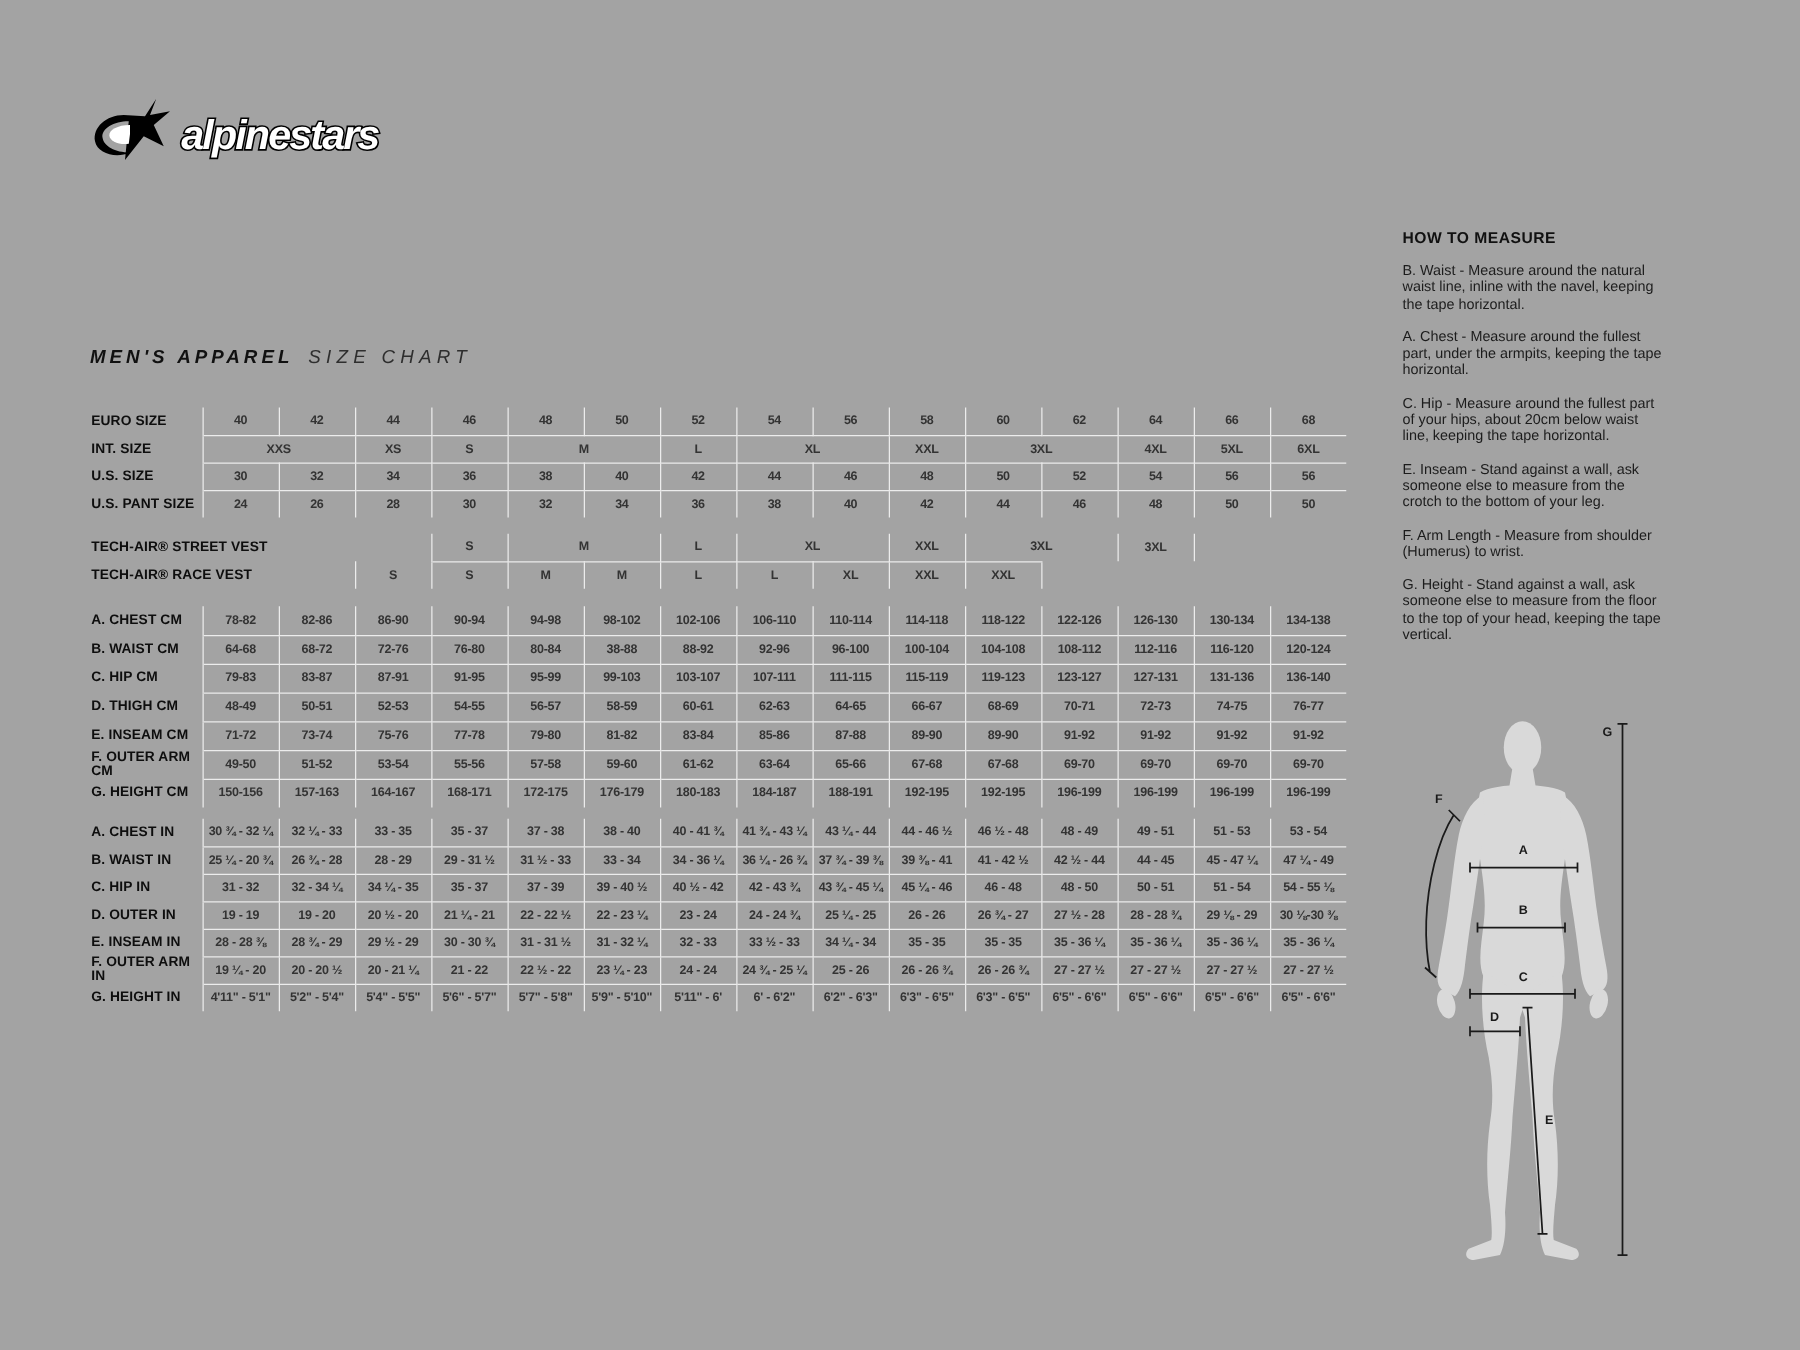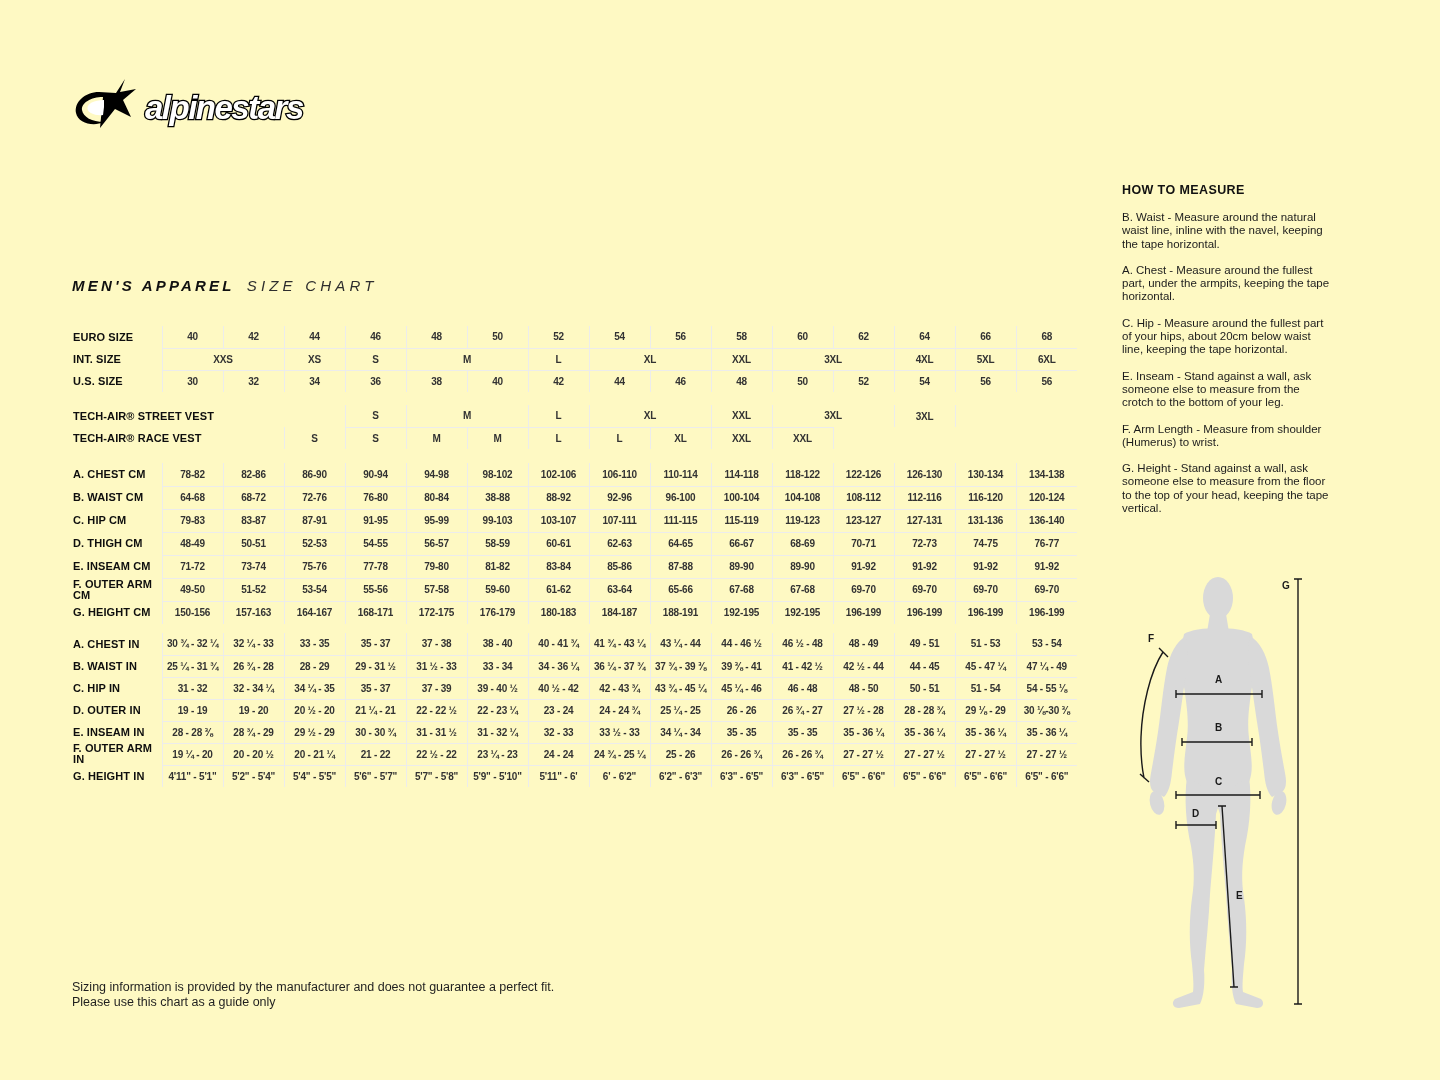--- a/index.html
+++ b/index.html
@@ -1,16 +1,16 @@
 <!DOCTYPE html>
 <html><head>
 <meta charset="utf-8">
 <style>
   html,body{margin:0;padding:0;background:#ffffff;}
-  .page{position:relative;width:1440px;height:1080px;background:#fef9c3;overflow:hidden;
+  .page{position:relative;width:1440px;height:1080px;background:#a3a3a3;overflow:hidden;
         font-family:"Liberation Sans",sans-serif;color:#1a1a1a;}
 
   
   .logo{position:absolute;left:73px;top:76px;}
 
   
   .title{position:absolute;left:72px;top:277px;white-space:nowrap;}
   .title .t1{font-size:15px;font-weight:700;font-style:italic;letter-spacing:3.2px;color:#111;}
   .title .t2{font-size:15px;font-weight:400;font-style:italic;letter-spacing:4.2px;color:#2e2e2e;margin-left:12px;}
 
@@ -122,20 +122,38 @@
           <td colspan="1">42</td>
           <td colspan="1">44</td>
           <td colspan="1">46</td>
           <td colspan="1">48</td>
           <td colspan="1">50</td>
           <td colspan="1">52</td>
           <td colspan="1">54</td>
           <td colspan="1">56</td>
           <td colspan="1">56</td>
         </tr>
+        <tr style="height: 22px;">
+          <th colspan="1">U.S. PANT SIZE</th>
+          <td colspan="1">24</td>
+          <td colspan="1">26</td>
+          <td colspan="1">28</td>
+          <td colspan="1">30</td>
+          <td colspan="1">32</td>
+          <td colspan="1">34</td>
+          <td colspan="1">36</td>
+          <td colspan="1">38</td>
+          <td colspan="1">40</td>
+          <td colspan="1">42</td>
+          <td colspan="1">44</td>
+          <td colspan="1">46</td>
+          <td colspan="1">48</td>
+          <td colspan="1">50</td>
+          <td colspan="1">50</td>
+        </tr>
         <tr class="gap" style="height: 13px;">
           <td colspan="16"></td>
         </tr>
         <tr style="height: 22px;">
           <th colspan="4" class="nowrap">TECH-AIR® STREET VEST</th>
           <td colspan="1">S</td>
           <td colspan="2">M</td>
           <td colspan="1">L</td>
           <td colspan="2">XL</td>
           <td colspan="1">XXL</td>
@@ -301,28 +319,28 @@
           <td colspan="1">43 ¼ - 44</td>
           <td colspan="1">44 - 46 ½</td>
           <td colspan="1">46 ½ - 48</td>
           <td colspan="1">48 - 49</td>
           <td colspan="1">49 - 51</td>
           <td colspan="1">51 - 53</td>
           <td colspan="1">53 - 54</td>
         </tr>
         <tr style="height: 22px;">
           <th colspan="1">B. WAIST IN</th>
-          <td colspan="1">25 ¼ - 31 ¾</td>
+          <td colspan="1">25 ¼ - 20 ¾</td>
           <td colspan="1">26 ¾ - 28</td>
           <td colspan="1">28 - 29</td>
           <td colspan="1">29 - 31 ½</td>
           <td colspan="1">31 ½ - 33</td>
           <td colspan="1">33 - 34</td>
           <td colspan="1">34 - 36 ¼</td>
-          <td colspan="1">36 ¼ - 37 ¾</td>
+          <td colspan="1">36 ¼ - 26 ¾</td>
           <td colspan="1">37 ¾ - 39 ⅜</td>
           <td colspan="1">39 ⅜ - 41</td>
           <td colspan="1">41 - 42 ½</td>
           <td colspan="1">42 ½ - 44</td>
           <td colspan="1">44 - 45</td>
           <td colspan="1">45 - 47 ¼</td>
           <td colspan="1">47 ¼ - 49</td>
         </tr>
         <tr style="height: 22px;">
           <th colspan="1">C. HIP IN</th>
@@ -466,18 +484,14 @@
         <text x="85" y="159">B</text>
         <text x="85" y="213">C</text>
         <text x="62" y="245">D</text>
         <text x="106" y="327">E</text>
         <text x="18" y="70">F</text>
         <text x="152" y="17">G</text>
       </g>
     </svg>
   </div>
 
-  <div class="footnote">
-    <p>Sizing information is provided by the manufacturer and does not guarantee a perfect fit.</p>
-    <p>Please use this chart as a guide only</p>
-  </div>
 
 </div>
 
 </body></html>

